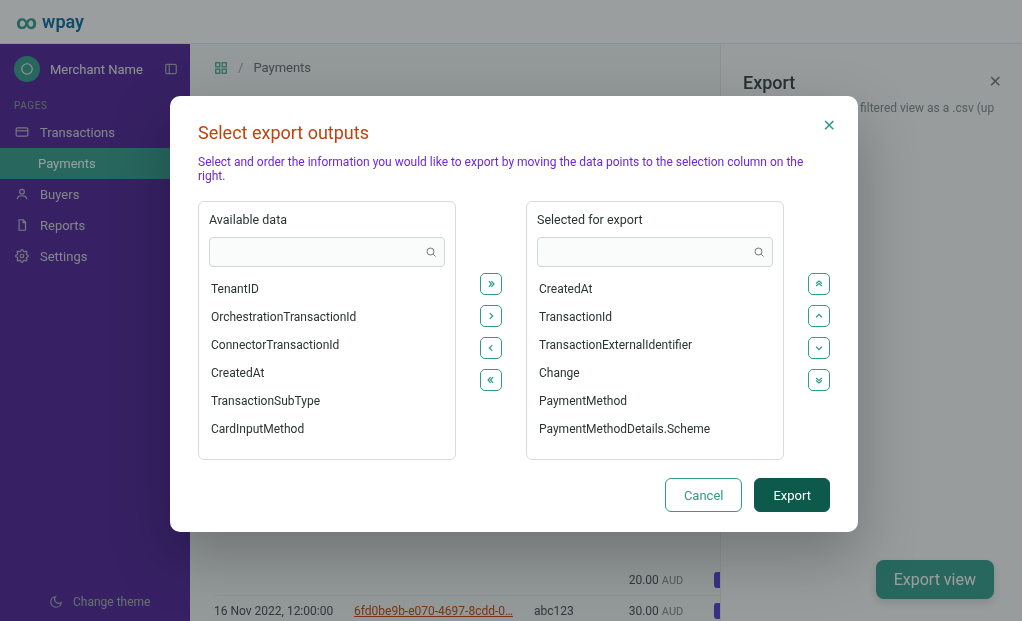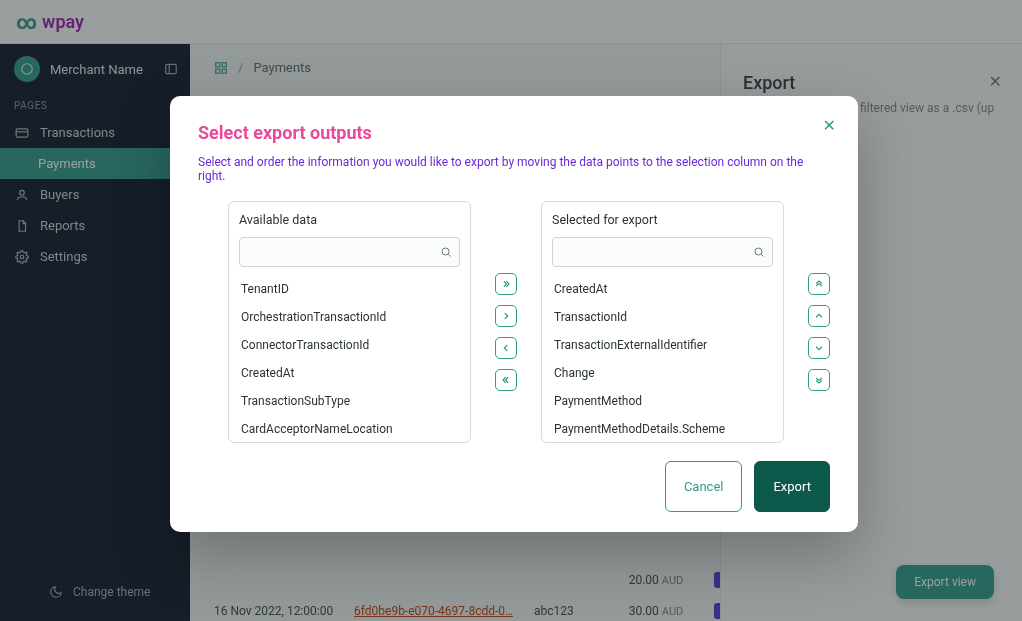--- a/index.html
+++ b/index.html
@@ -10,33 +10,32 @@
   .topbar {
     height: 44px;
     background: #ffffff;
     border-bottom: 1px solid #e5e7eb;
     display: flex;
     align-items: center;
     padding: 0 16px;
   }
   .logo { display: flex; align-items: center; gap: 6px; }
   .logo-mark { color: #2e9c8a; font-size: 20px; font-weight: 800; letter-spacing: -1px; }
-  .logo-text { color: #a21caf; font-size: 18px; font-weight: 600; }
+  .logo-text { color: #0369a1; font-size: 18px; font-weight: 600; }
 
   
   .shell { display: flex; height: calc(100% - 44px); }
 
   
   .sidebar {
     width: 190px;
-    background: #0f172a;
+    background: #4c1d95;
     color: #cfd6d5;
     display: flex;
     flex-direction: column;
-    padding-bottom: 10px;
   }
   .merchant-row {
     display: flex;
     align-items: center;
     padding: 12px 12px 10px 14px;
     color: #e6ebea;
   }
   .merchant-avatar {
     width: 26px; height: 26px; border-radius: 50%;
     background: #2e9c8a;
@@ -46,21 +45,21 @@
   }
   .merchant-name { font-size: 13px; flex: 1; }
   .panel-icon { color: #9fb0ad; }
 
   .side-label {
     font-size: 10px; letter-spacing: 0.6px;
     color: #8a9796; padding: 8px 14px 6px;
     text-transform: uppercase;
   }
   .nav-item {
-    display: flex; align-items: flex-end;
+    display: flex; align-items: flex-start;
     padding: 8px 14px;
     font-size: 13px;
     color: #cfd6d5;
     gap: 10px;
     cursor: pointer;
   }
   .nav-icon { width: 16px; display:flex; justify-content:center; opacity:.85; }
   .nav-sub {
     padding: 8px 14px 8px 38px;
     font-size: 13px;
@@ -114,48 +113,47 @@
     padding:28px 22px 18px;
     display:flex; flex-direction:column;
   }
   .drawer-title { font-size:18px; color:#2f3a39; font-weight:500; }
   .drawer-desc { font-size:12px; color:#7d8988; margin-top:6px; line-height:1.5; }
   .drawer-close { position:absolute; top:28px; right:20px; color:#6c7978; cursor:pointer; font-size:16px; }
   .export-view-btn {
     position:absolute; bottom:22px; right:28px;
     background:#2e9c8a; color:#fff;
     border:none; border-radius:8px;
-    padding:10px 18px; font-size:12px;
+    padding:10px 18px; font-size:16px;
     box-shadow:0 4px 10px rgba(0,0,0,.15);
     cursor:pointer;
   }
 
   
   .scrim {
     position:absolute; inset:0;
     background:rgba(30,40,40,.45);
   }
   .modal {
     position:absolute;
     top:96px; left:170px;
     width:688px; height:436px;
     background:#fff; border-radius:10px;
     box-shadow:0 24px 60px rgba(0,0,0,.25);
     padding:26px 28px 20px;
     display:flex; flex-direction:column;
   }
-  .modal-title { font-size:18px; font-weight:700; color:#ec4899; }
+  .modal-title { font-size:18px; font-weight:400; color:#c2410c; }
   .modal-sub { font-size:12px; color:#6d28d9; margin-top:12px; }
   .modal-close { position:absolute; top:20px; right:22px; color:#2e9c8a; cursor:pointer; font-size:16px; }
 
   .cols-wrap {
     margin-top:18px;
     flex:1; display:flex; gap:24px; align-items:stretch;
     min-height:0;
-    margin-left:30px;
   }
   .listbox {
     flex:1; border:1px solid #d7dbdb; border-radius:6px;
     padding:10px 10px 6px;
     display:flex; flex-direction:column; min-width:0;
   }
   .listbox-title { font-size:12.5px; color:#2a3433; margin-bottom:10px; }
   .search-wrap { position:relative; margin-bottom:8px; }
   .search-input {
     width:100%; height:30px;
@@ -182,21 +180,21 @@
     font-size:11px; line-height:1;
     display:flex; align-items:center; justify-content:center;
     cursor:pointer;
   }
 
   .modal-footer {
     display:flex; justify-content:flex-end; gap:12px;
     padding-top:18px;
   }
   .btn {
-    height:51px; padding:0 18px; border-radius:6px;
+    height:34px; padding:0 18px; border-radius:6px;
     font-size:13px; cursor:pointer;
   }
   .btn-secondary { background:#fff; border:1px solid #2e9c8a; color:#2e9c8a; }
   .btn-primary { background:#0d5a4c; border:1px solid #0d5a4c; color:#fff; }
 
   svg { display:block; }
 </style>
 </head>
 <body>
 
@@ -338,21 +336,20 @@
               <line x1="21" y1="21" x2="16.65" y2="16.65"></line>
             </svg>
         </span>
       </div>
       <div class="list-scroll" id="available-list">
           <div class="field-row">TenantID</div>
           <div class="field-row">OrchestrationTransactionId</div>
           <div class="field-row">ConnectorTransactionId</div>
           <div class="field-row">CreatedAt</div>
           <div class="field-row">TransactionSubType</div>
-          <div class="field-row">CardAcceptorNameLocation</div>
           <div class="field-row">CardInputMethod</div>
         </div>
     </div>
 
     <div class="movers">
       <button class="sq-btn" style="letter-spacing:-2px;">
         <svg width="10" height="10" viewBox="0 0 24 24" fill="none" stroke="currentColor" stroke-width="3">
             <polyline points="7 5 13 12 7 19"></polyline>
             <polyline points="13 5 19 12 13 19"></polyline>
           </svg>

